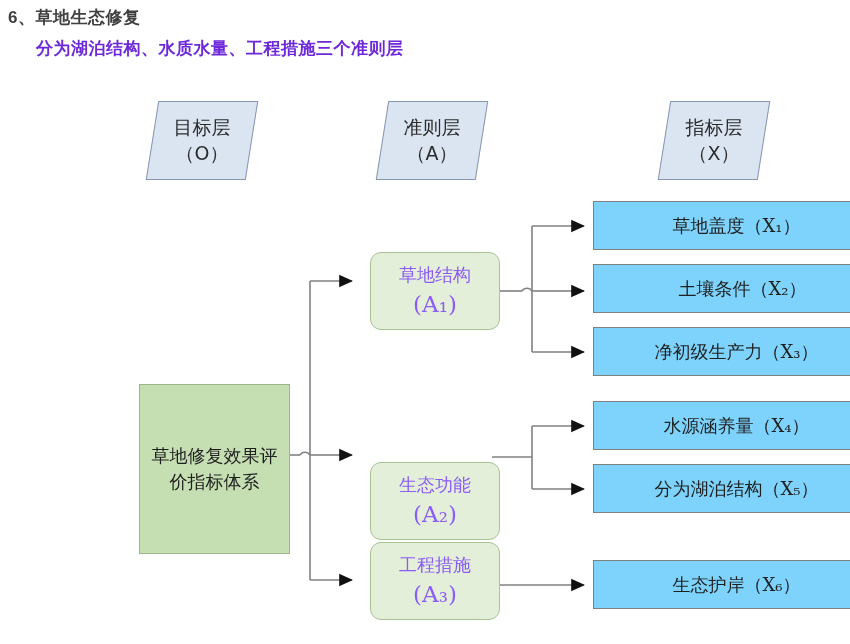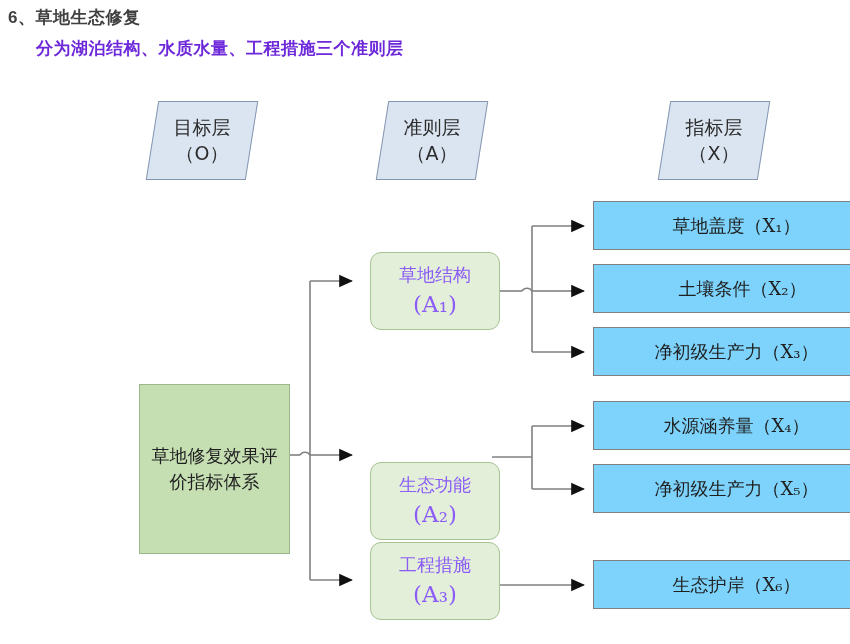--- a/index.html
+++ b/index.html
@@ -243,17 +243,17 @@
 <div class="indicator-box" id="indicator-x2">
   <span>土壤条件（X₂）</span>
 </div>
 <div class="indicator-box" id="indicator-x3">
   <span>净初级生产力（X₃）</span>
 </div>
 <div class="indicator-box" id="indicator-x4">
   <span>水源涵养量（X₄）</span>
 </div>
 <div class="indicator-box" id="indicator-x5">
-  <span>净初级生产力（X₅）</span>
+  <span>分为湖泊结构（X₅）</span>
 </div>
 <div class="indicator-box" id="indicator-x6">
   <span>生态护岸（X₆）</span>
 </div>
 
 </body></html>

